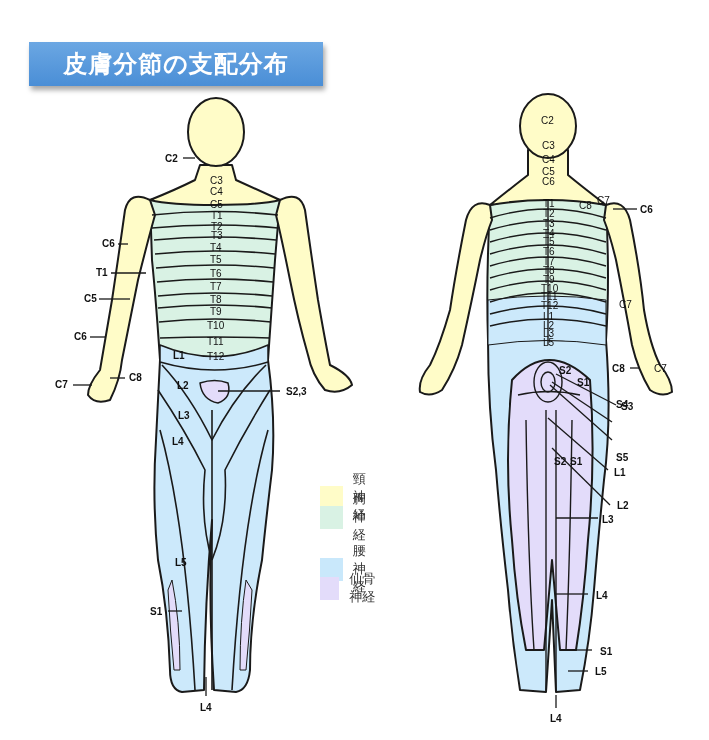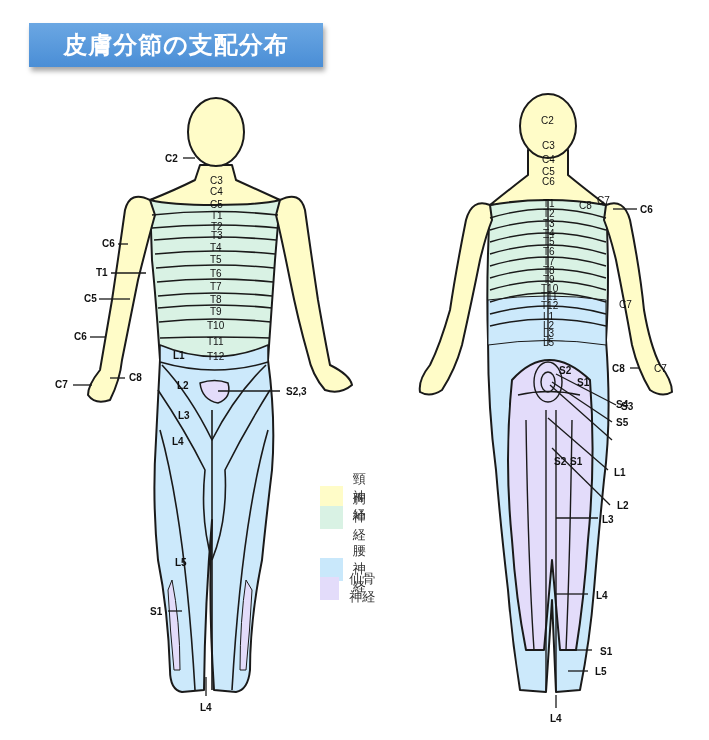--- a/index.html
+++ b/index.html
@@ -1,17 +1,17 @@
 <!DOCTYPE html>
 <html><head>
 <meta charset="utf-8">
 <style>
   html,body{margin:0;padding:0;background:#ffffff;}
   body{width:709px;height:740px;position:relative;overflow:hidden;font-family:"DejaVu Sans","Liberation Sans",sans-serif;}
-  .title-box{position:absolute;left:29px;top:23px;width:294px;height:44px;
+  .title-box{position:absolute;left:29px;top:42px;width:294px;height:44px;
     background:linear-gradient(#6ba7e3,#4a8ed6);box-shadow:2px 4px 5px rgba(0,0,0,0.35);
     display:flex;align-items:center;justify-content:center;}
   .title-text{color:#ffffff;font-size:24px;font-weight:bold;letter-spacing:1px;}
   svg.figs{position:absolute;left:0;top:0;}
   .lbl{position:absolute;font-family:"Liberation Sans","DejaVu Sans",sans-serif;font-size:10px;color:#111;line-height:10px;white-space:nowrap;}
   .lblb{font-weight:bold;}
   .legend{position:absolute;left:320px;top:470px;}
   .legend-item{position:absolute;left:0;display:flex;align-items:center;}
   .swatch{width:35px;height:23px;}
   .legend-text{margin-left:10px;font-size:13px;color:#333;}
@@ -196,21 +196,21 @@
   <span class="lbl" style="left:579px;top:201px">C8</span>
   <span class="lbl" style="left:597px;top:196px">C7</span>
   <span class="lbl lblb" style="left:640px;top:205px">C6</span>
   <span class="lbl" style="left:619px;top:300px">C7</span>
   <span class="lbl lblb" style="left:612px;top:364px">C8</span>
   <span class="lbl" style="left:654px;top:364px">C7</span>
   <span class="lbl lblb" style="left:559px;top:366px">S2</span>
   <span class="lbl lblb" style="left:577px;top:378px">S1</span>
   <span class="lbl lblb" style="left:621px;top:402px">S3</span>
   <span class="lbl lblb" style="left:616px;top:400px">S4</span>
-  <span class="lbl lblb" style="left:616px;top:418px">S5</span>
+  <span class="lbl lblb" style="left:616px;top:453px">S5</span>
   <span class="lbl lblb" style="left:554px;top:457px">S2</span>
   <span class="lbl lblb" style="left:570px;top:457px">S1</span>
   <span class="lbl lblb" style="left:614px;top:468px">L1</span>
   <span class="lbl lblb" style="left:617px;top:501px">L2</span>
   <span class="lbl lblb" style="left:602px;top:515px">L3</span>
   <span class="lbl lblb" style="left:596px;top:591px">L4</span>
   <span class="lbl lblb" style="left:600px;top:647px">S1</span>
   <span class="lbl lblb" style="left:595px;top:667px">L5</span>
   <span class="lbl lblb" style="left:550px;top:714px">L4</span>
 </div>

